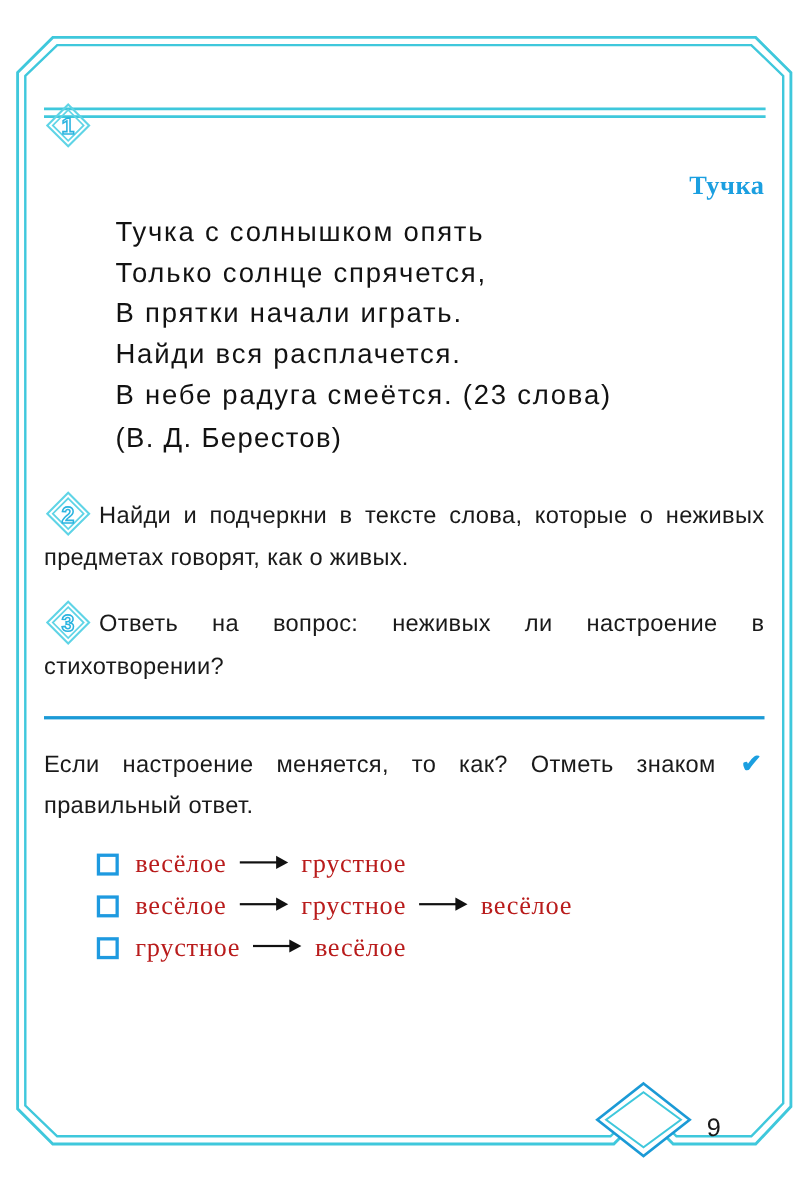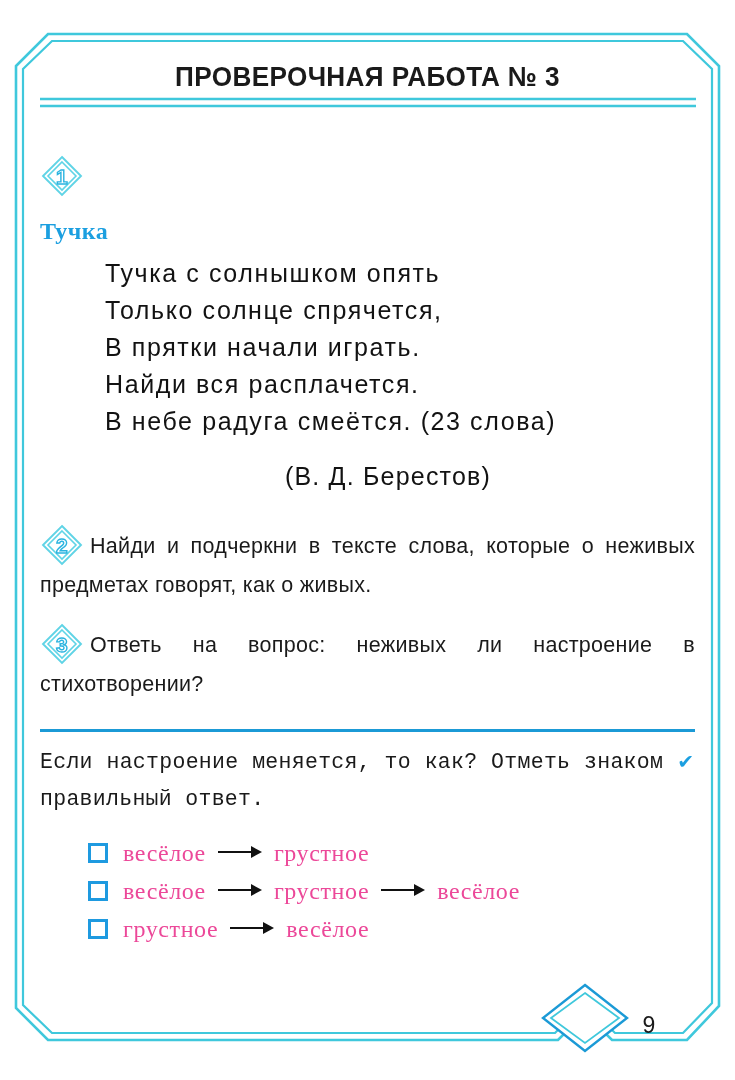--- a/index.html
+++ b/index.html
@@ -83,62 +83,62 @@
     width: 44px;
     height: 44px;
     position: relative;
     vertical-align: -14px;
     margin-right: 6px;
   }
   .marker svg { display: block; }
 
   
   .poem-title {
-    text-align: left;
+    text-align: right;
     font-family: "Liberation Serif", serif;
     font-weight: bold;
     font-size: 24px;
     color: #1b9fe0;
     margin: 20px 0 10px 0;
     letter-spacing: 0.5px;
   }
   .poem {
     font-family: Liberation Sans, sans-serif;
     font-size: 25px;
     color: #121212;
     line-height: 37px;
     letter-spacing: 1.6px;
     padding-left: 65px;
   }
   .poem .line { white-space: nowrap; }
   .poem .author {
-    text-align: center;
+    text-align: left;
     padding-right: 24px;
-    margin-top: 18px;
+    margin-top: 2px;
     letter-spacing: 1.2px;
   }
 
   
   .divider {
     height: 3px;
     background: #1b9ad6;
     margin: 26px 0 0 0;
     width: 100%;
   }
 
   
   .final-text {
-    font-family: Liberation Mono, monospace;
+    font-family: Liberation Sans, sans-serif;
     font-size: 21.5px;
     color: #1a1a1a;
     line-height: 37px;
     text-align: justify;
     text-justify: inter-word;
     letter-spacing: 0.3px;
-    margin-top: 12px;
+    margin-top: 22px;
   }
   .inline-check {
     color: #1b9fe0;
     font-weight: bold;
     font-size: 23px;
     padding: 0 2px;
   }
 
   
   .options {
@@ -155,21 +155,21 @@
     height: 20px;
     border: 3px solid #1e9ae0;
     box-sizing: border-box;
     flex: 0 0 auto;
     margin-right: 15px;
     background: #ffffff;
   }
   .option-label {
     font-family: "Liberation Serif", serif;
     font-size: 24px;
-    color: #ec4899;
+    color: #b91c1c;
     letter-spacing: 0.6px;
     white-space: nowrap;
   }
   .arrow {
     display: inline-block;
     position: relative;
     width: 44px;
     height: 12px;
     margin: 0 12px;
     vertical-align: 3px;
@@ -217,23 +217,20 @@
 
     <line x1="40" y1="99" x2="696" y2="99" stroke="#3fc8dc" stroke-width="2.4"></line>
     <line x1="40" y1="106" x2="696" y2="106" stroke="#3fc8dc" stroke-width="2.4"></line>
 
     <path d="M 585 985 L 627 1018 L 585 1051 L 543 1018 Z" fill="#ffffff" stroke="#1b9ad6" stroke-width="2.4"></path>
     <path d="M 585 993 L 619 1018 L 585 1043 L 551 1018 Z" fill="none" stroke="#3fc8dc" stroke-width="1.8"></path>
   </svg>
 
   <div class="content">
 
-    <div class="title-band">
-      <div class="title-text">ПРОВЕРОЧНАЯ РАБОТА № 3</div>
-    </div>
 
     <div class="task" style="margin-top:48px;">
       <div class="task-body nojustify">
         <span class="marker">
           <svg width="44" height="44" viewBox="0 0 44 44">
             <path d="M22 3 L41 22 L22 41 L3 22 Z" fill="none" stroke="#5fd4e6" stroke-width="1.9"></path>
             <path d="M22 8 L36 22 L22 36 L8 22 Z" fill="none" stroke="#5fd4e6" stroke-width="1.6"></path>
             <text x="22" y="30" text-anchor="middle" font-family="Liberation Sans, sans-serif" font-size="21" font-weight="bold" fill="#ffffff" stroke="#2bb4e0" stroke-width="1.4">1</text>
           </svg>
         </span>

